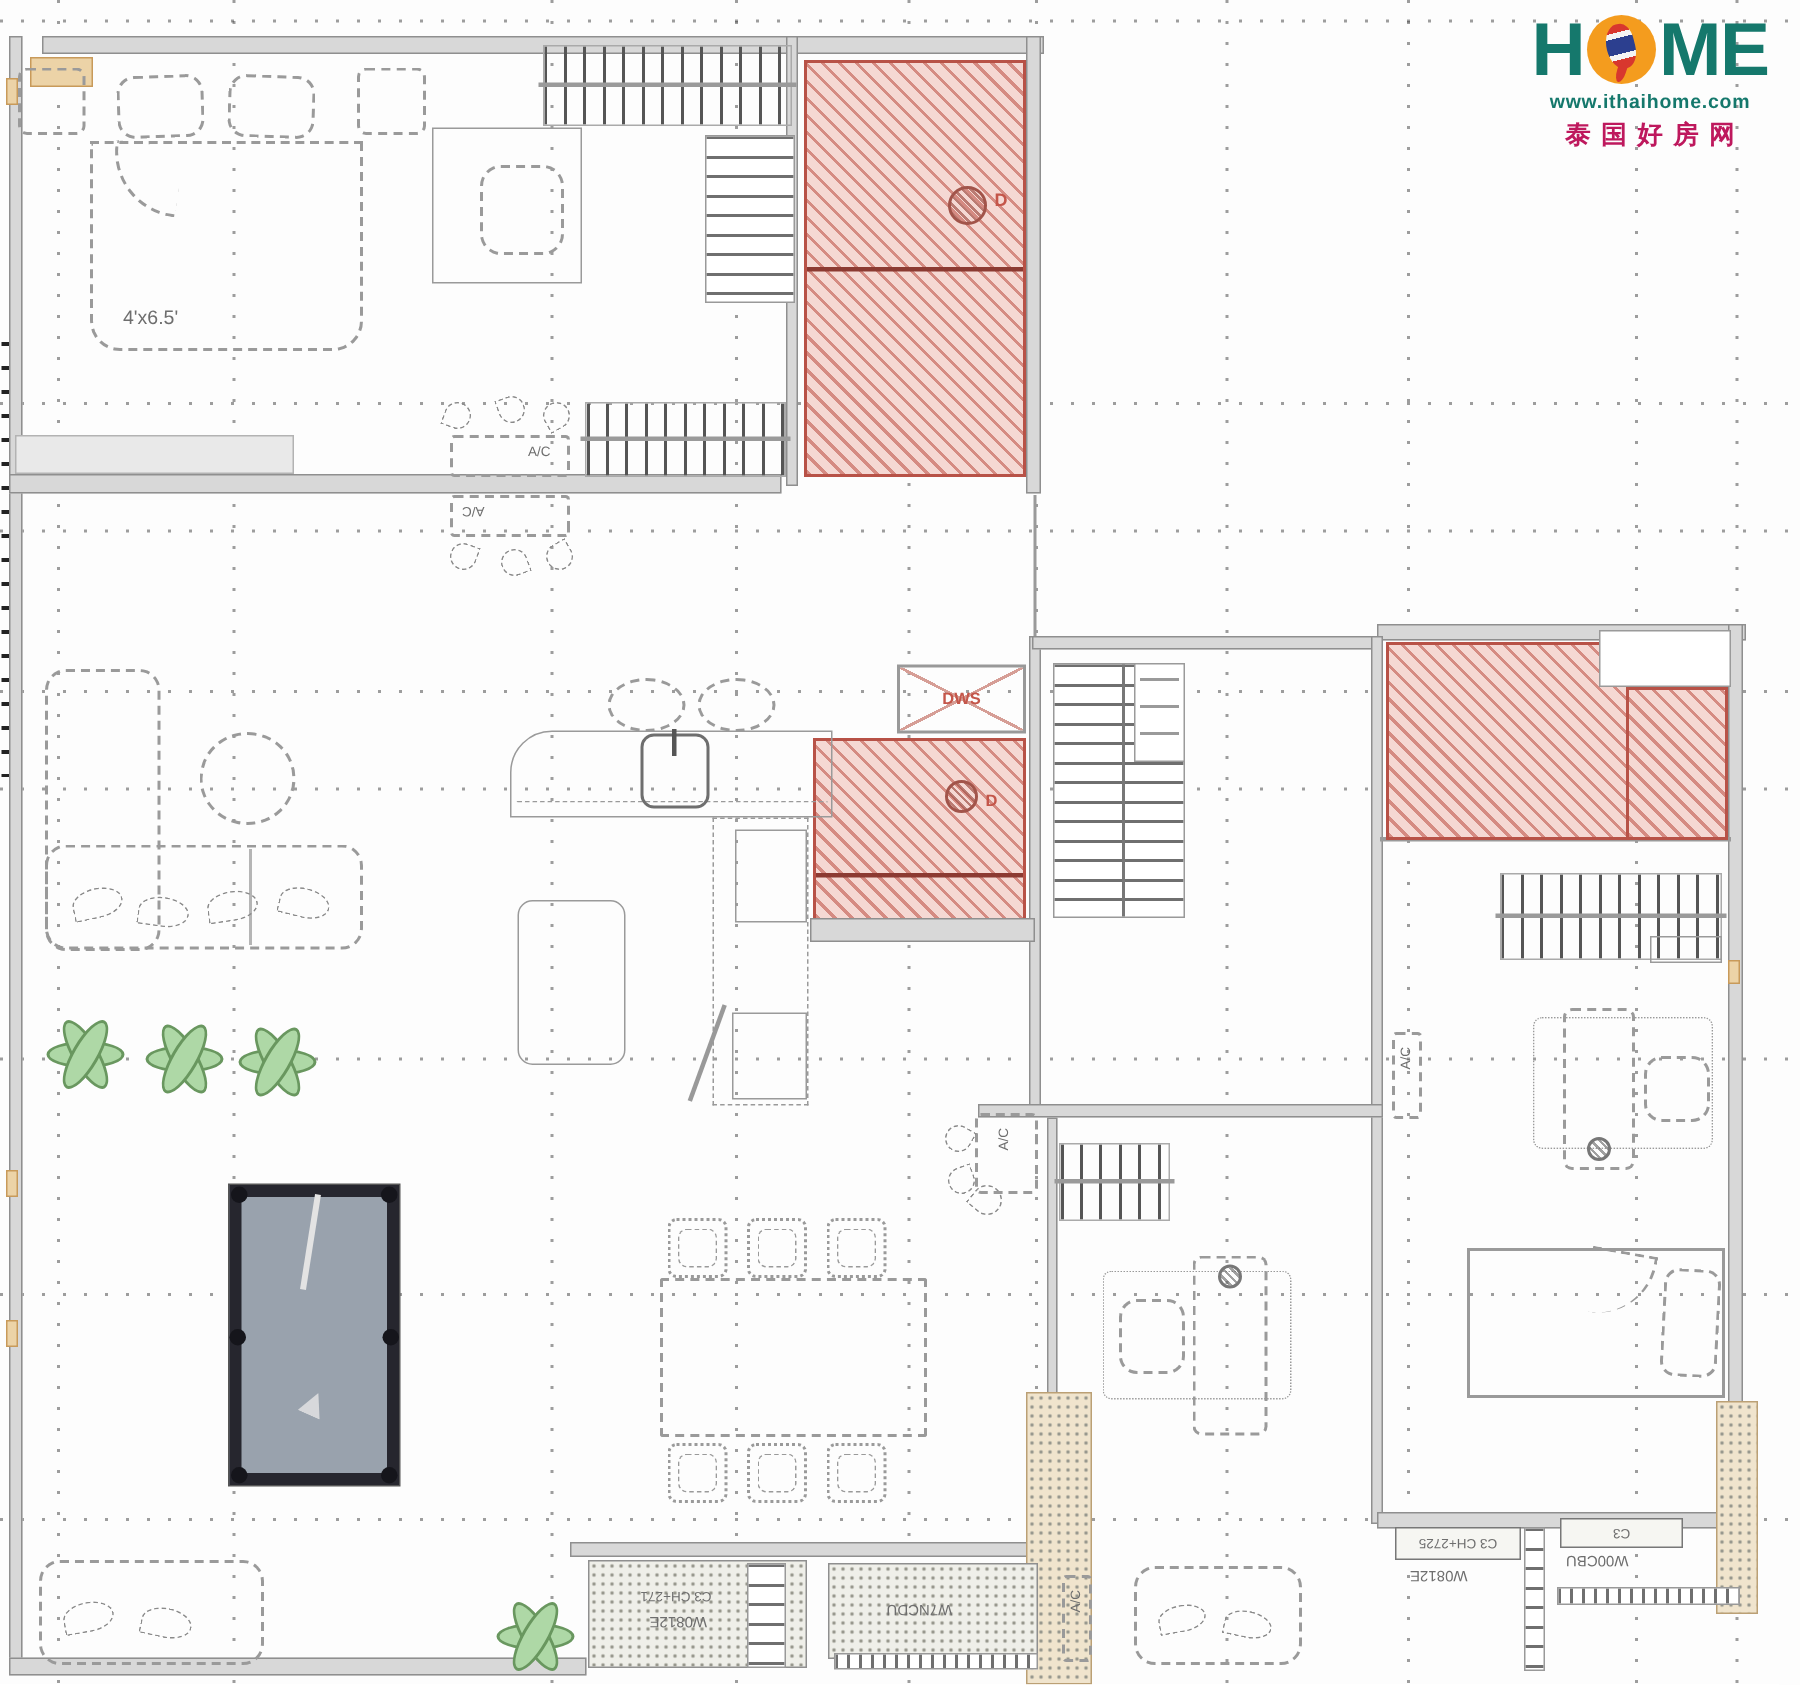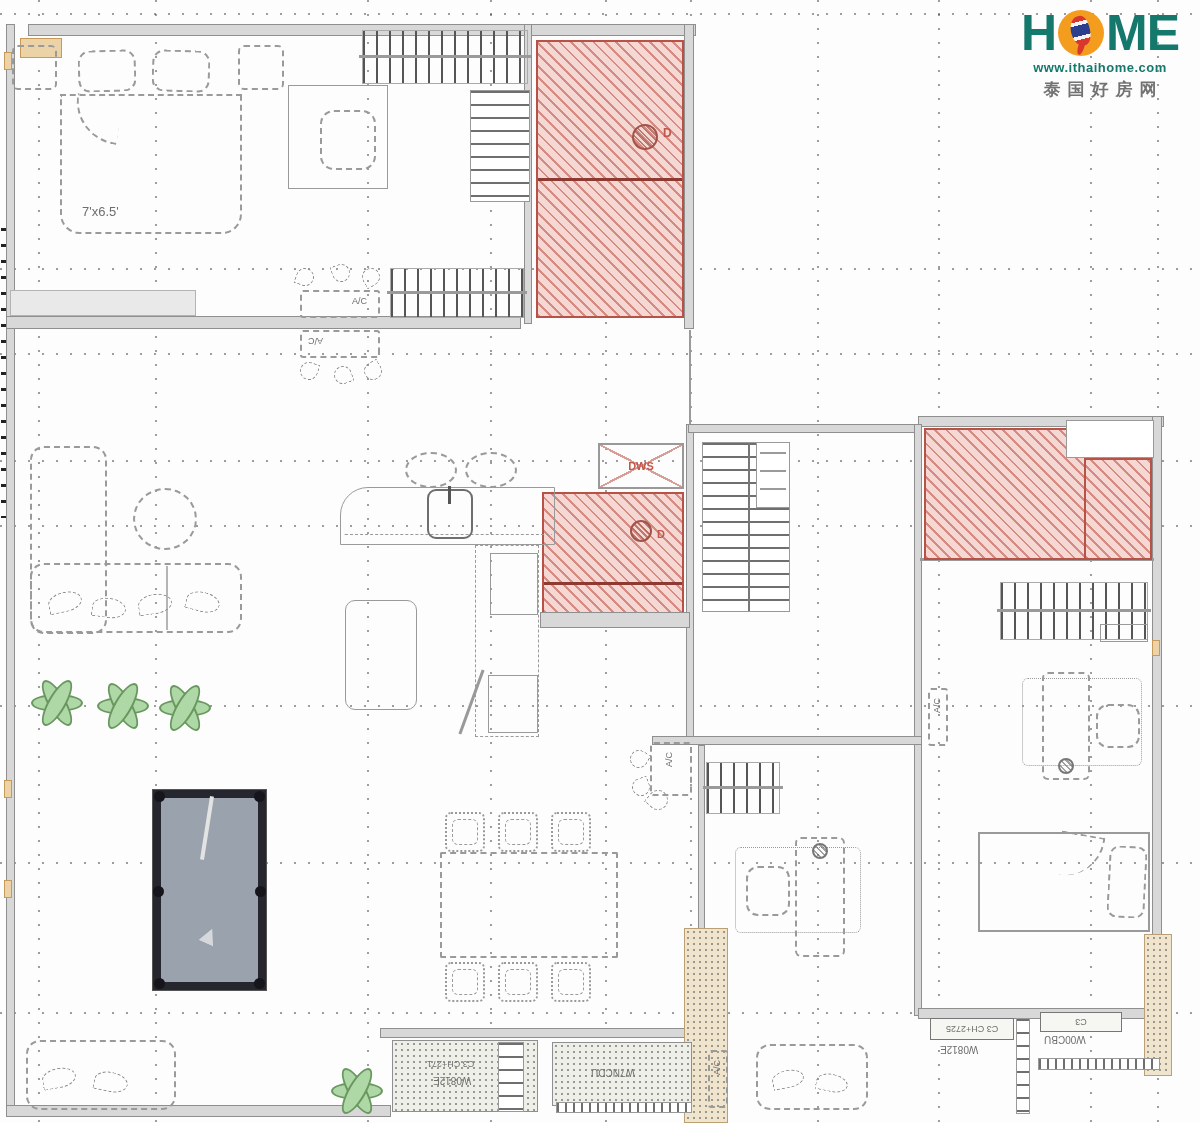--- a/index.html
+++ b/index.html
@@ -149,21 +149,21 @@
   <div class="thin" style="left:760px;top:452px;width:26px;height:2px;"></div>
   <div class="thin" style="left:760px;top:470px;width:26px;height:2px;"></div>
   <div class="thin" style="left:760px;top:488px;width:26px;height:2px;"></div>
 
   <div class="dash" style="left:12px;top:45px;width:45px;height:45px;"></div>
   <div class="dash" style="left:238px;top:45px;width:46px;height:45px;"></div>
   <div class="dash" style="left:78px;top:50px;width:58px;height:42px;border-radius:12px;transform:rotate(-2deg);"></div>
   <div class="dash" style="left:152px;top:50px;width:58px;height:42px;border-radius:12px;transform:rotate(2deg);"></div>
   <div class="dash" style="left:60px;top:94px;width:182px;height:140px;border-radius:0 0 20px 20px;"></div>
   <div class="dash" style="left:74px;top:96px;width:46px;height:46px;border-right:none;border-top:none;border-radius:0 0 0 44px;transform:rotate(8deg);"></div>
-  <div class="lbl" style="left:82px;top:204px;font-size:13px;">7'x6.5'</div>
+  <div class="lbl" style="left:82px;top:204px;font-size:13px;">4'x6.5'</div>
 
   <div class="solidf" style="left:288px;top:85px;width:100px;height:104px;"></div>
   <div class="dash" style="left:320px;top:110px;width:56px;height:60px;border-radius:14px;"></div>
   <div class="clothes" style="left:362px;top:30px;width:166px;height:54px;"></div>
   <div class="rungs" style="left:470px;top:90px;width:60px;height:112px;"></div>
   <div class="clothes" style="left:390px;top:268px;width:134px;height:50px;"></div>
 
   <div class="dash" style="left:300px;top:290px;width:80px;height:28px;border-radius:3px;"></div>
   <div class="lbl" style="left:352px;top:296px;font-size:9px;">A/C</div>
   <div class="dash" style="left:300px;top:330px;width:80px;height:28px;border-radius:3px;"></div>
@@ -304,16 +304,16 @@
   <div class="logo">
     <div class="logo-row">
       <span class="logo-letter" style="color: rgb(21, 120, 108);">H</span>
       <span class="logo-o" style="background: rgb(244, 156, 30);">
         <span class="flagtail"></span>
         <span class="flagblob"></span>
       </span>
       <span class="logo-letter" style="color: rgb(21, 120, 108);">ME</span>
     </div>
     <div class="logo-url" style="color: rgb(21, 120, 108);">www.ithaihome.com</div>
-    <div class="logo-cn" style="color: #737373;">泰国好房网</div>
+    <div class="logo-cn" style="color: #be185d;">泰国好房网</div>
   </div>
 
 </div>
 
 </body></html>

